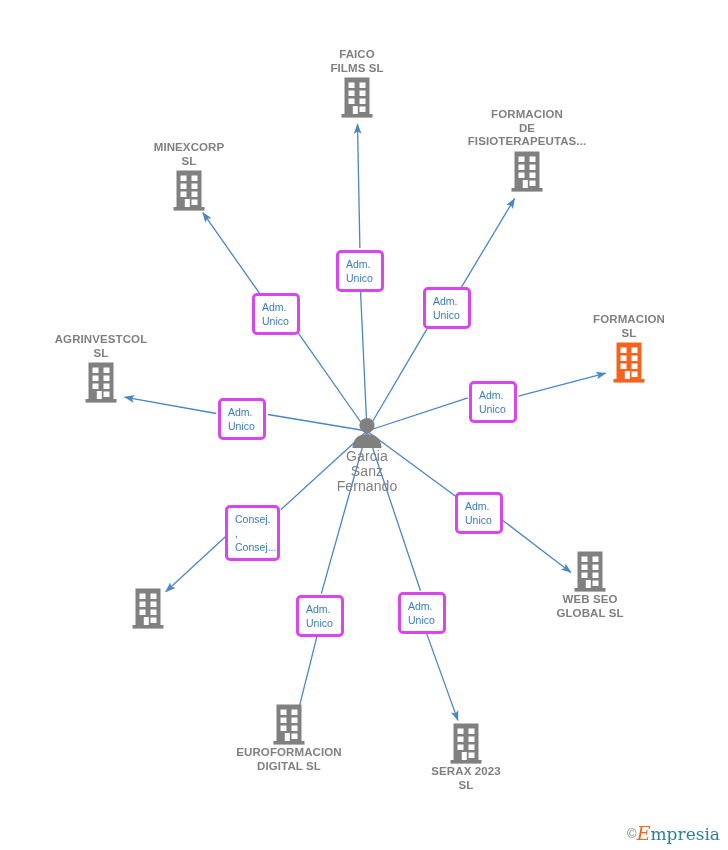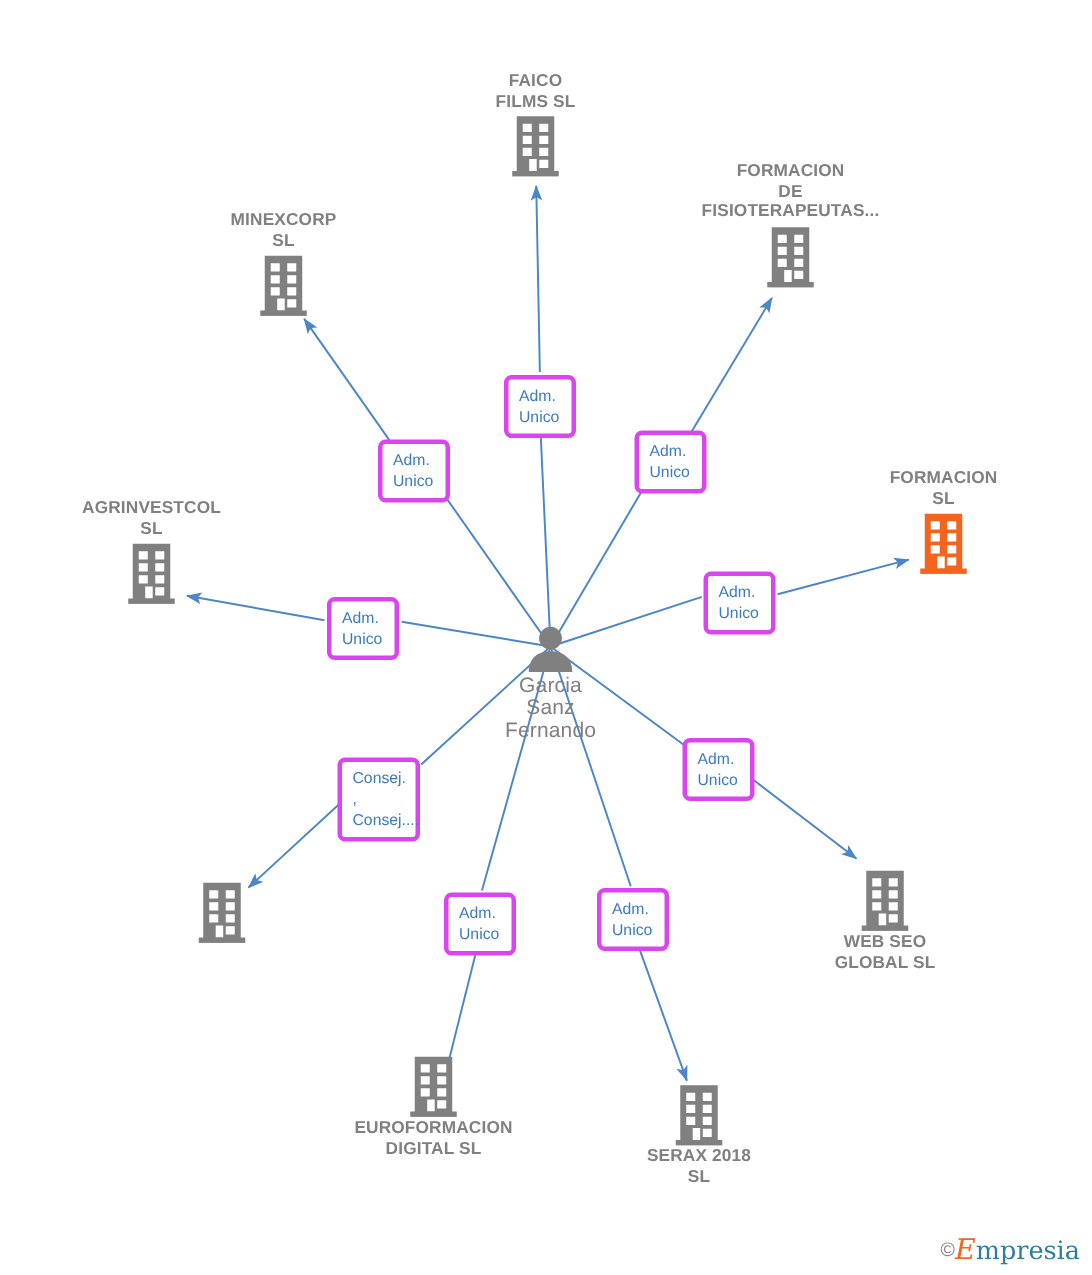--- a/index.html
+++ b/index.html
@@ -246,24 +246,24 @@
     <rect x="7.5" y="7.5" width="6" height="5.5" fill="#fff"></rect>
             <rect x="7.5" y="15.5" width="6" height="5.5" fill="#fff"></rect>
             <rect x="7.5" y="23.5" width="6" height="5.5" fill="#fff"></rect>
             <rect x="18.5" y="7.5" width="6" height="5.5" fill="#fff"></rect>
             <rect x="18.5" y="15.5" width="6" height="5.5" fill="#fff"></rect>
             <rect x="18.5" y="23.5" width="6" height="5.5" fill="#fff"></rect>
             <rect x="18.5" y="31.5" width="6" height="5.5" fill="#fff"></rect>
             <rect x="11.8" y="31" width="5" height="8" fill="#fff"></rect>
     <rect x="0.5" y="39" width="31" height="3.6" fill="#808080"></rect>
   </svg></span>
-        <div class="node-label">SERAX 2018
+        <div class="node-label">SERAX 2023
 SL</div>
       </div>
-      <div class="node" style="left: 590px; top: 578px;">
+      <div class="node" style="left: 590px; top: 549px;">
         <span class="icon-wrap"><svg width="36" height="44" viewBox="0 0 32 44" xmlns="http://www.w3.org/2000/svg">
     <rect x="3.5" y="2.5" width="25" height="37" fill="#808080"></rect>
     <rect x="7.5" y="7.5" width="6" height="5.5" fill="#fff"></rect>
             <rect x="7.5" y="15.5" width="6" height="5.5" fill="#fff"></rect>
             <rect x="7.5" y="23.5" width="6" height="5.5" fill="#fff"></rect>
             <rect x="18.5" y="7.5" width="6" height="5.5" fill="#fff"></rect>
             <rect x="18.5" y="15.5" width="6" height="5.5" fill="#fff"></rect>
             <rect x="18.5" y="23.5" width="6" height="5.5" fill="#fff"></rect>
             <rect x="18.5" y="31.5" width="6" height="5.5" fill="#fff"></rect>
             <rect x="11.8" y="31" width="5" height="8" fill="#fff"></rect>

